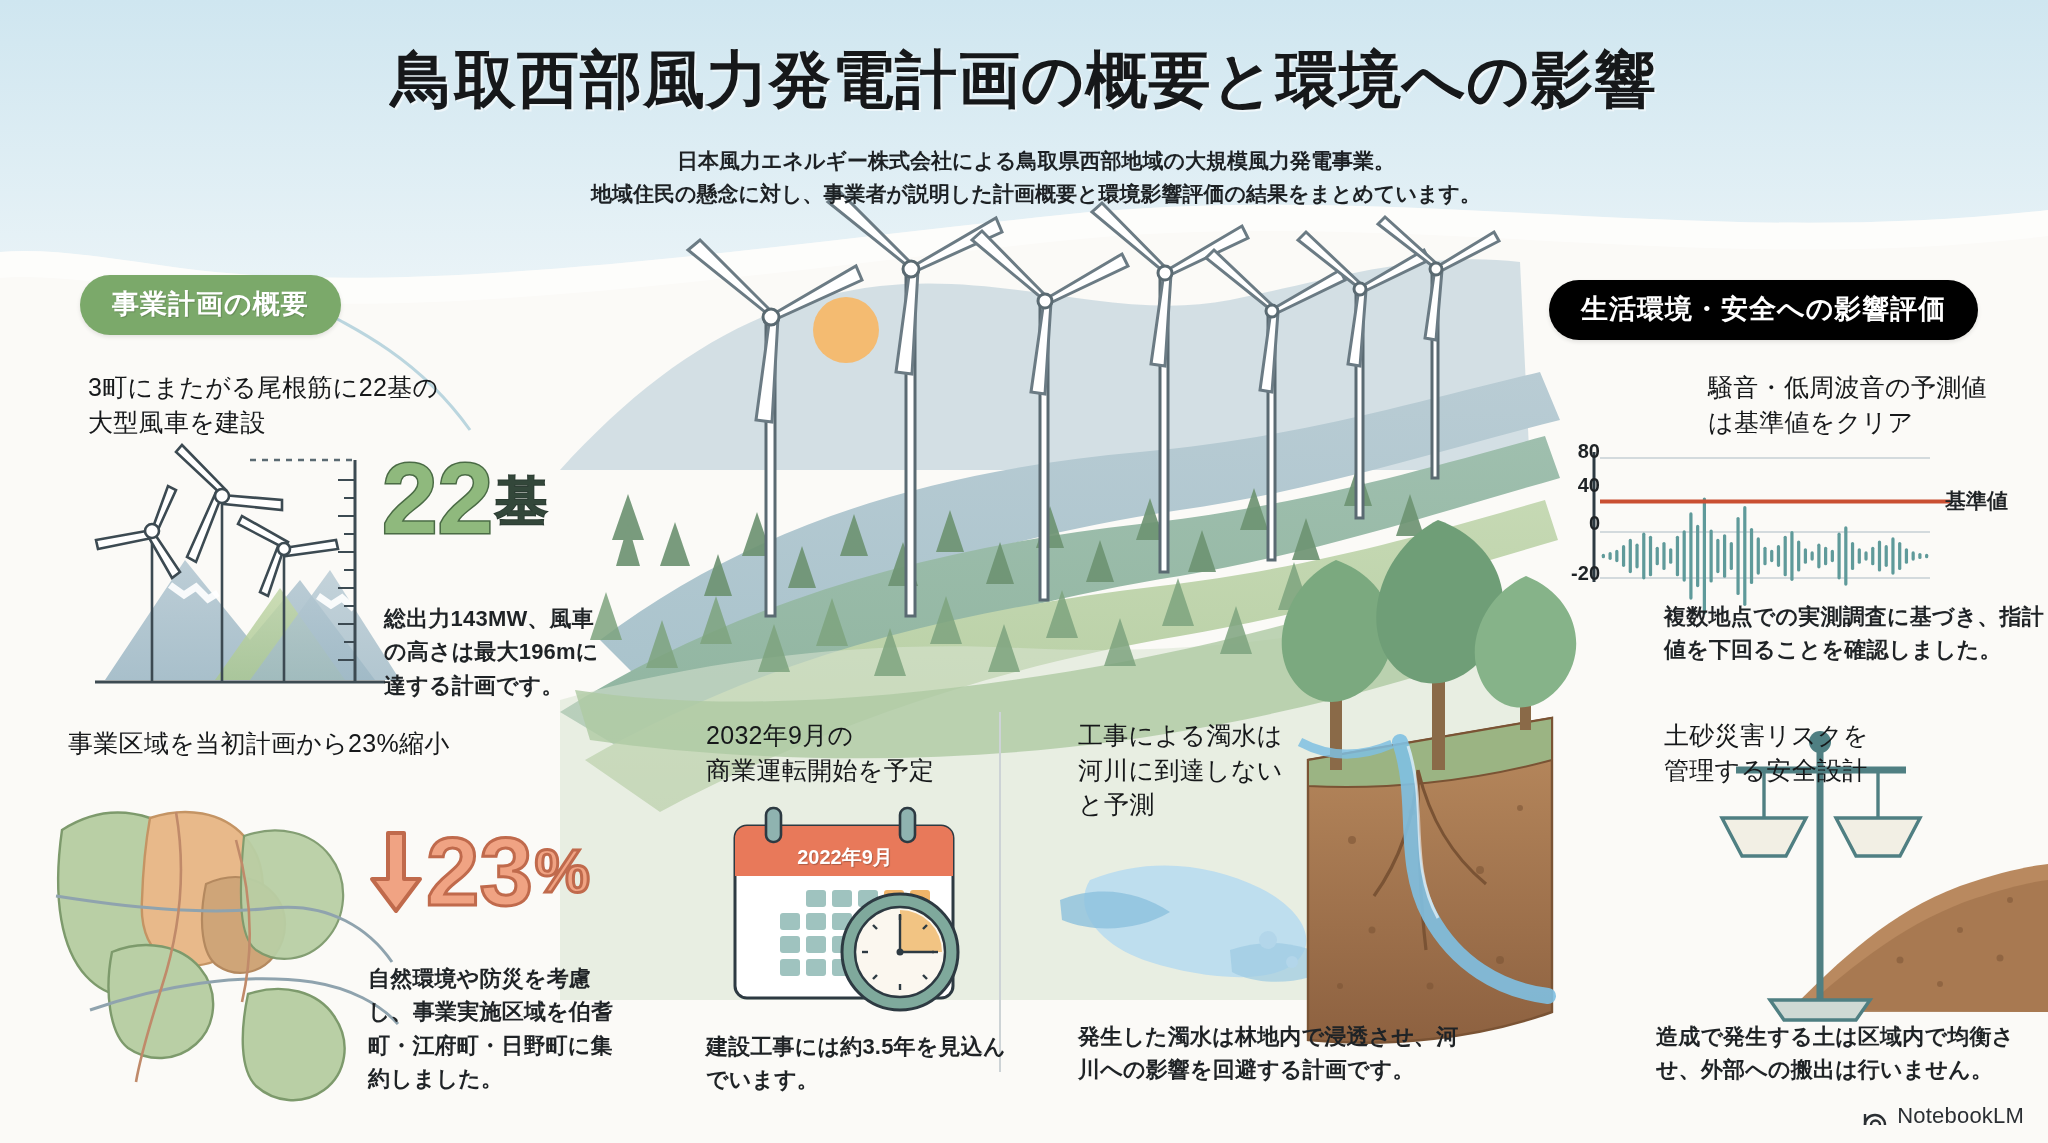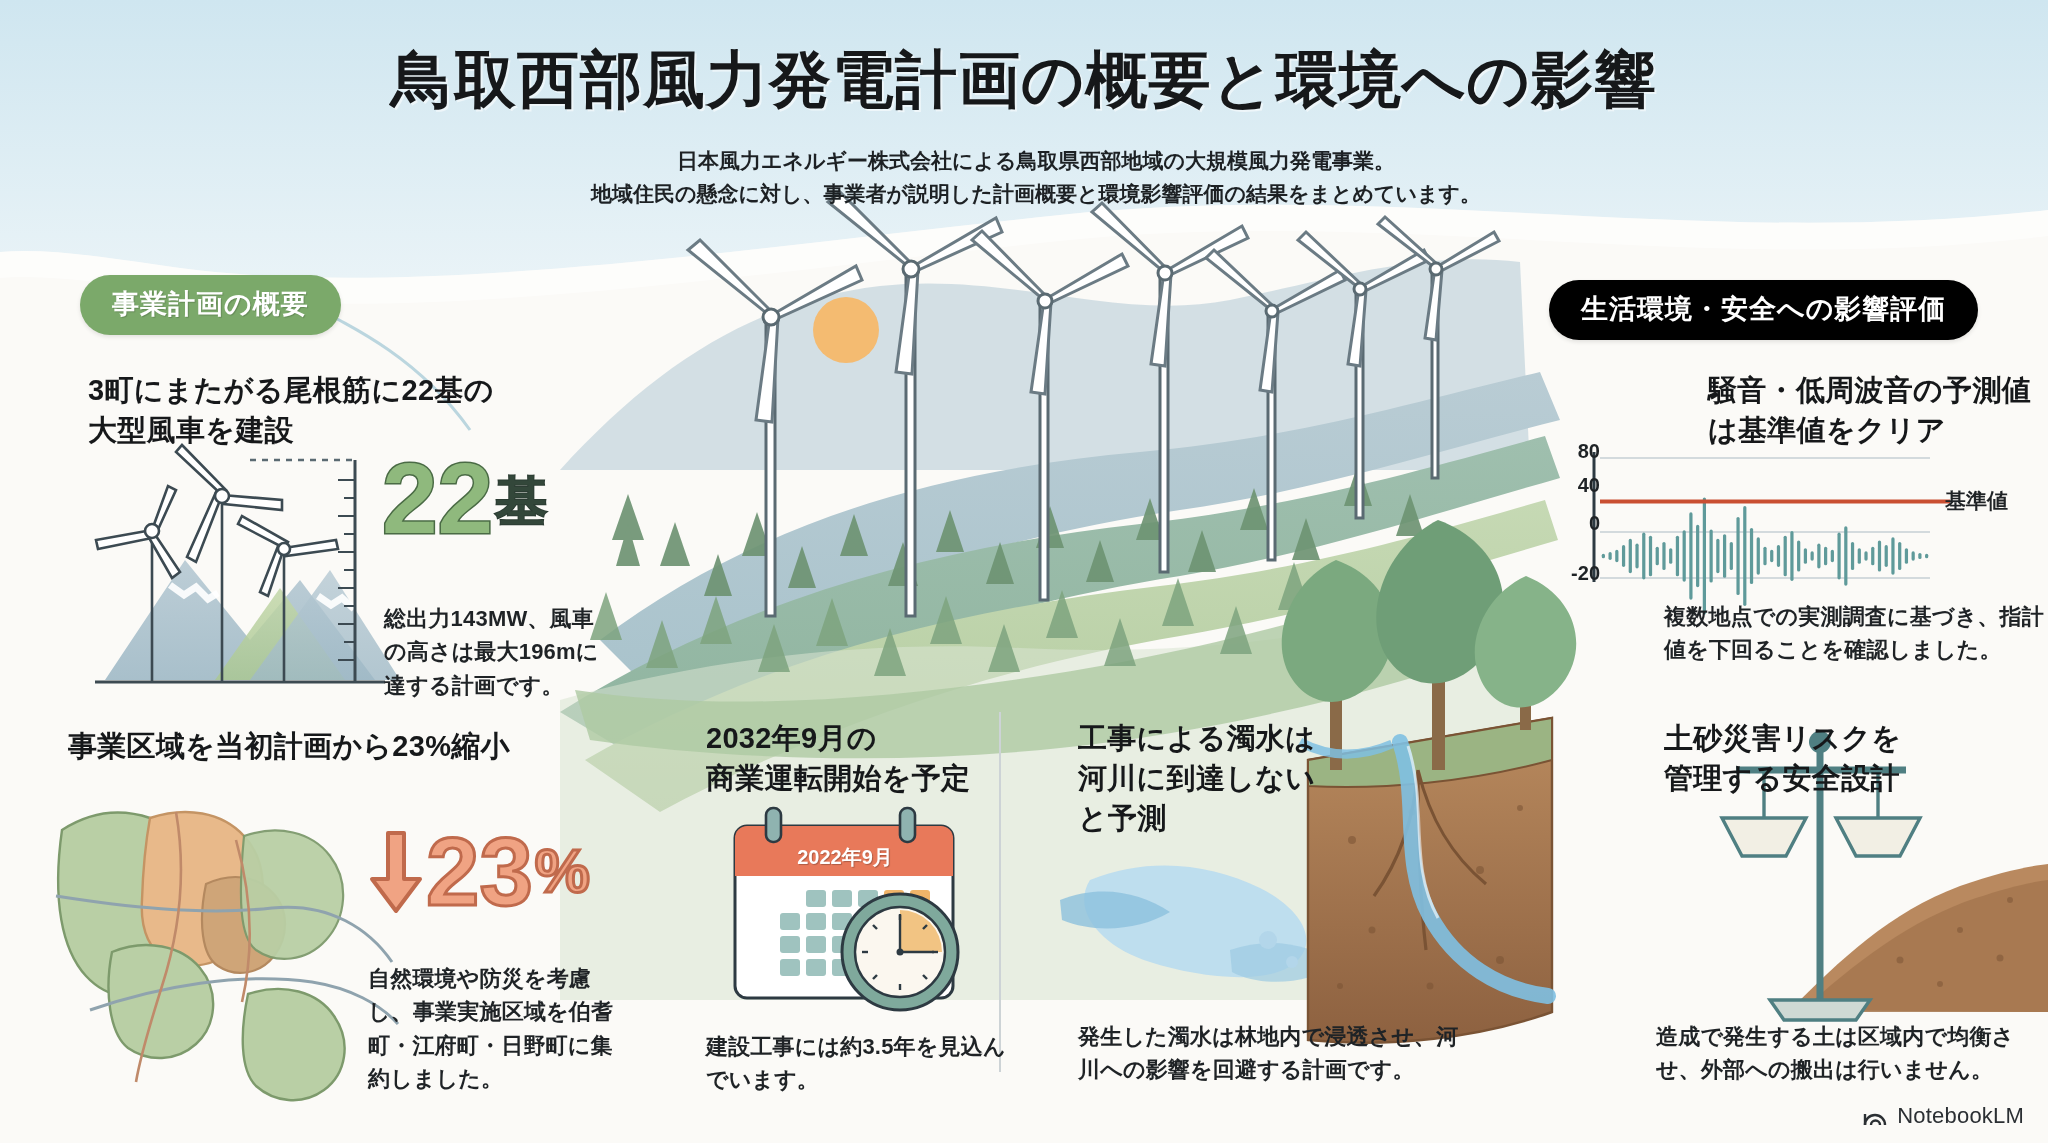--- a/index.html
+++ b/index.html
@@ -40,21 +40,21 @@
     letter-spacing: 1px;
     box-shadow: 0 2px 4px rgba(0,0,0,.10);
     text-shadow: 1px 1px 1px rgba(0,0,0,.18);
     text-align: right;
   }
   .badge-green { left: 80px;  top: 275px; background: #7ba96a; }
   .badge-teal  { left: 1549px; top: 280px; background: #000000; }
 
   
   .h2 {
-    position: absolute; font-size: 29px; font-weight: 700;
+    position: absolute; font-size: 25px; font-weight: 400;
     color: #16181a; line-height: 1.38; letter-spacing: .3px;
   }
   .body {
     position: absolute; font-size: 22px; font-weight: 600;
     color: #1f2326; line-height: 1.52; letter-spacing: .2px;
   }
 
   
   .stat-22 {
     position: absolute; left: 382px; top: 452px;

